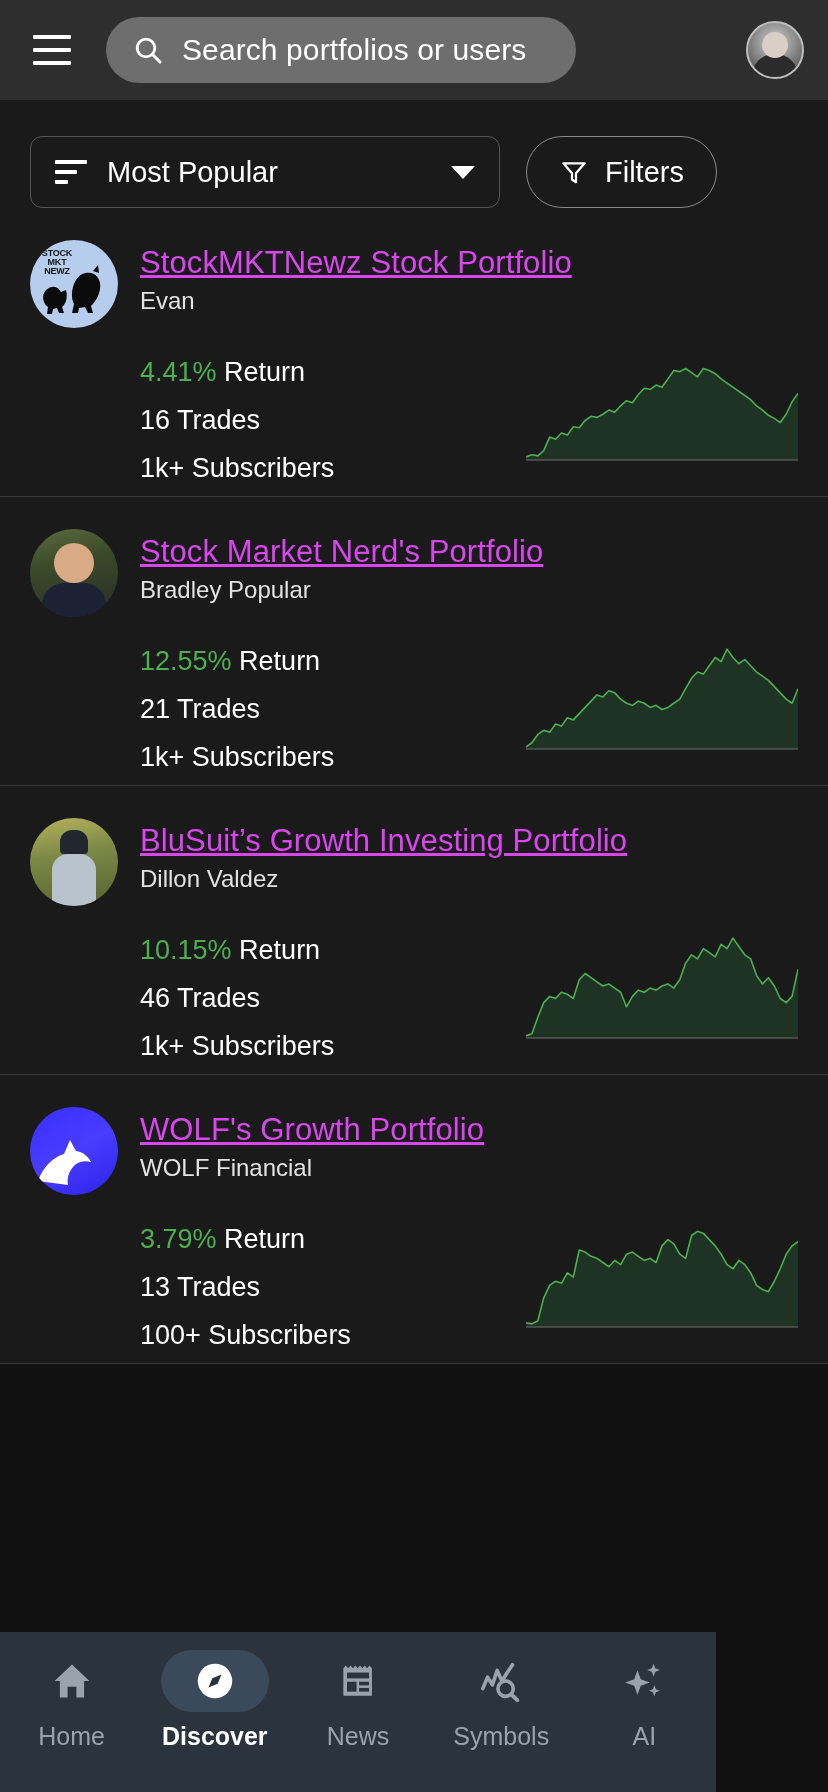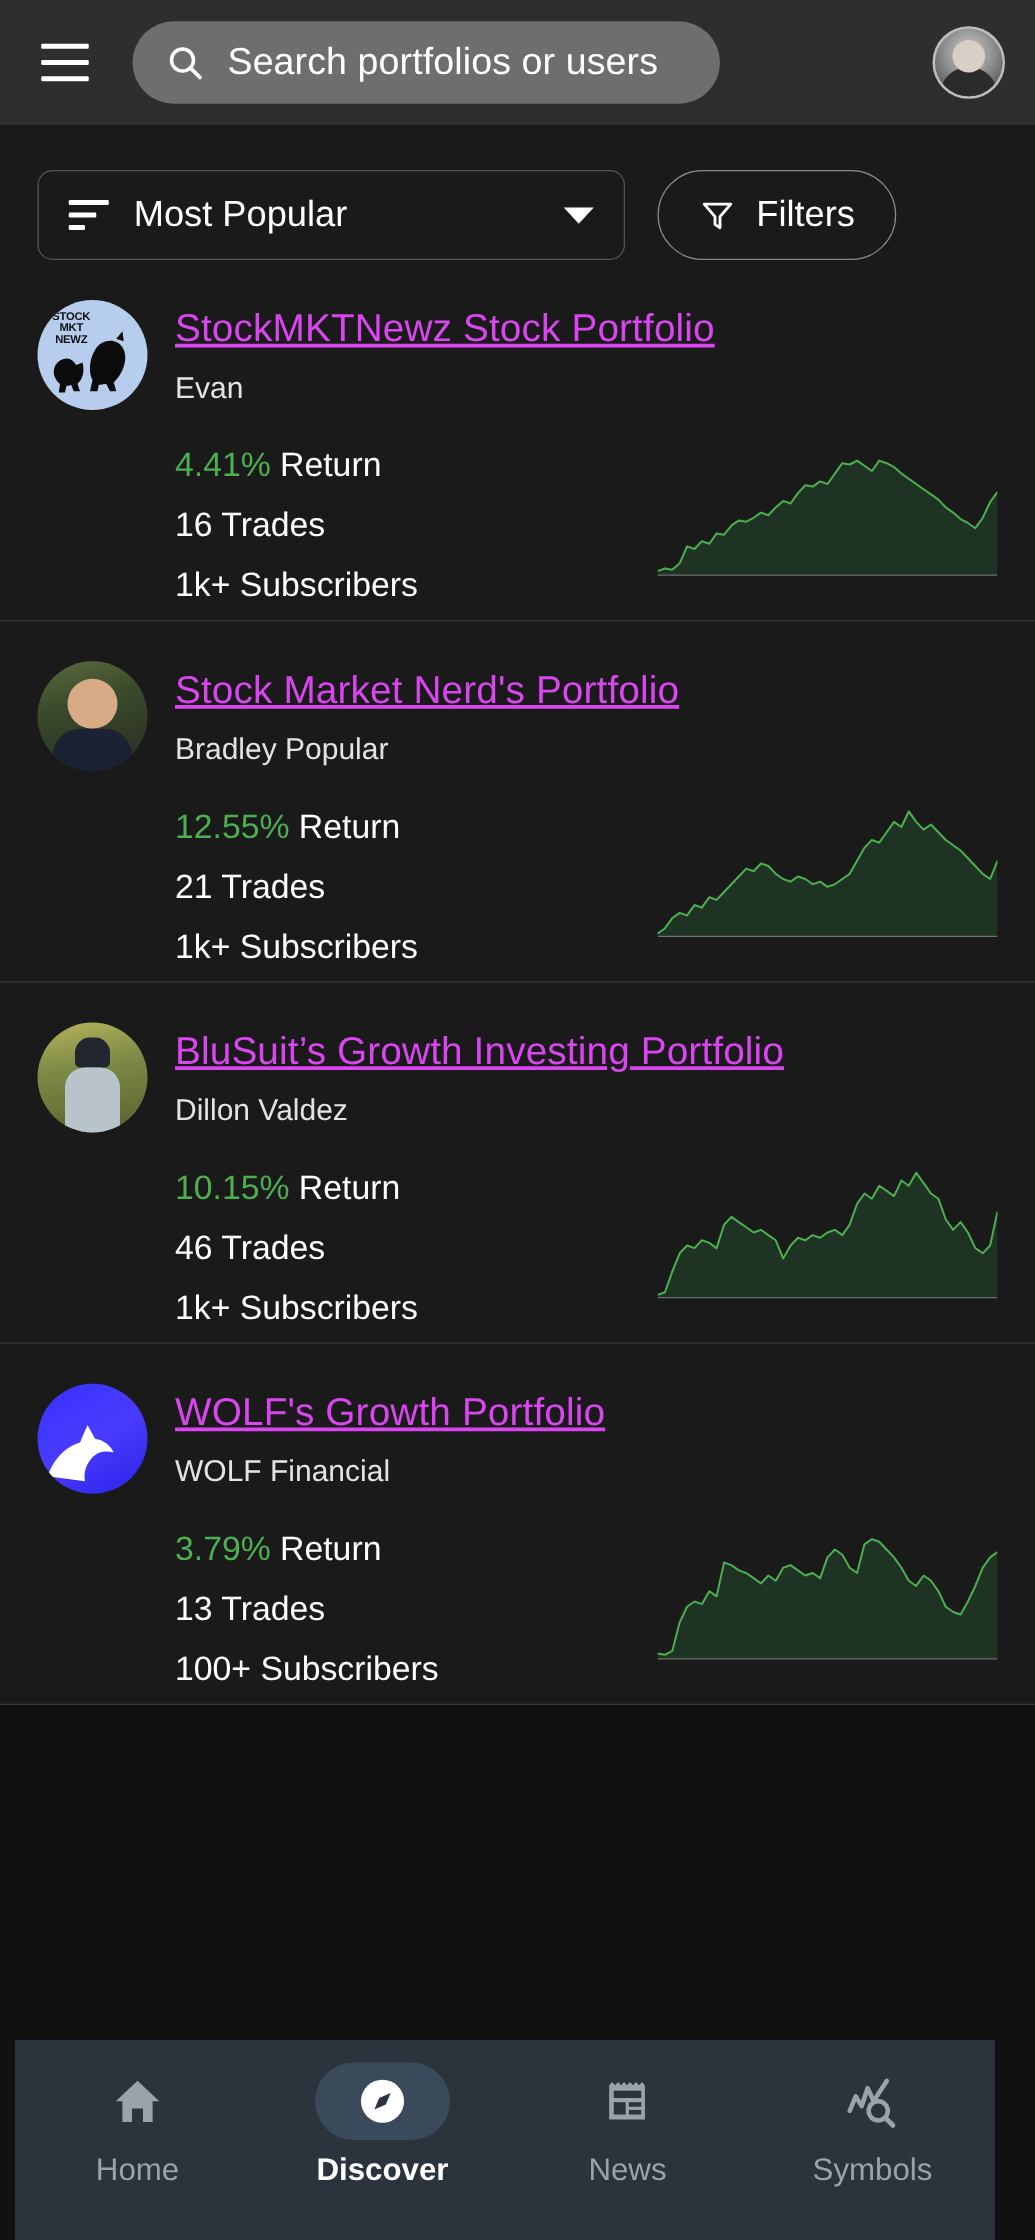--- a/index.html
+++ b/index.html
@@ -131,21 +131,21 @@
   .pf-avatar {
     width:88px; height:88px; border-radius:50%;
     flex:0 0 auto; overflow:hidden; position:relative;
     background:#222;
   }
   .pf-titles { padding-top:4px; }
   .pf-title {
     color:#d946ef; font-size:31px; line-height:38px;
     letter-spacing:.1px; white-space:nowrap;text-decoration:underline;
   }
-  .pf-author { color:#e3e3e3; font-size:24px; line-height:34px; margin-top:12px;}
+  .pf-author { color:#e3e3e3; font-size:24px; line-height:34px; margin-top:2px;}
   .card-body { display:flex; align-items:flex-start; margin-top:16px; }
   .stats { padding-left:110px; padding-top:4px; flex:0 0 auto;}
   .stat { font-size:27px; line-height:48px; color:#ffffff; white-space:nowrap;}
   .ret { color:#4CAF50; }
   .spark {
     flex:1 1 auto;
     margin-left:auto;
     margin-top:6px;
     height:120px;
     max-width:272px;
@@ -180,22 +180,22 @@
   .av-photo-2::after{
     content:""; position:absolute; left:22px; top:36px;
     width:44px;height:56px;border-radius:16px 16px 0 0;
     background:#b9c3cc;
   }
   .av-wolf { background:linear-gradient(150deg,#3730ff 0%,#4a3cff 50%,#2a22e8 100%); }
   .av-wolf svg{ position:absolute; left:0; top:0; }
 
   
   .bottomnav {
-    position:absolute; left:12px; bottom:0;
-    width:784px; height:160px;
+    position:absolute; left:0; bottom:0;
+    width:716px; height:160px;
     background:#2B333C;
     display:flex;
     align-items:flex-start;
     padding-top:18px;
   }
   .navitem {
     flex:1 1 0;
     display:flex; flex-direction:column; align-items:center;
     gap:10px;
     cursor:pointer;
@@ -409,14 +409,24 @@
     <div class="navicon-wrap">
       <svg width="46" height="46" viewBox="0 0 24 24">
         <polyline points="2.5,16 5,10 7.5,14 10,6.5 12.5,12 15,8 18,3.5" fill="none" stroke="#9AA3AB" stroke-width="1.9" stroke-linecap="round" stroke-linejoin="round"></polyline>
         <circle cx="14.4" cy="16" r="4" fill="none" stroke="#9AA3AB" stroke-width="1.9"></circle>
         <line x1="17.4" y1="19" x2="20.5" y2="22" stroke="#9AA3AB" stroke-width="2.1" stroke-linecap="round"></line>
       </svg>
     </div>
     <div class="navlabel">Symbols</div>
   </div>
 
+  <div class="navitem">
+    <div class="navicon-wrap">
+      <svg width="46" height="46" viewBox="0 0 24 24">
+        <path d="M8.6 6.4 L10.3 11.1 L15 12.8 L10.3 14.5 L8.6 19.2 L6.9 14.5 L2.2 12.8 L6.9 11.1 Z" fill="#9AA3AB"></path>
+        <path d="M17 3 L17.9 5.4 L20.3 6.3 L17.9 7.2 L17 9.6 L16.1 7.2 L13.7 6.3 L16.1 5.4 Z" fill="#9AA3AB"></path>
+        <path d="M17.4 14.2 L18.2 16.3 L20.3 17.1 L18.2 17.9 L17.4 20 L16.6 17.9 L14.5 17.1 L16.6 16.3 Z" fill="#9AA3AB"></path>
+      </svg>
+    </div>
+    <div class="navlabel">AI</div>
+  </div>
 
 </div>
 
 </body></html>

